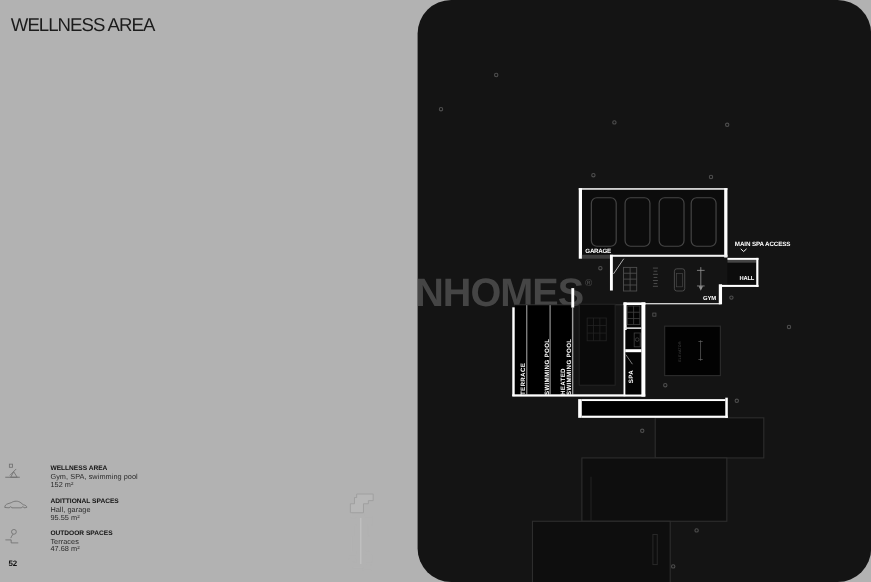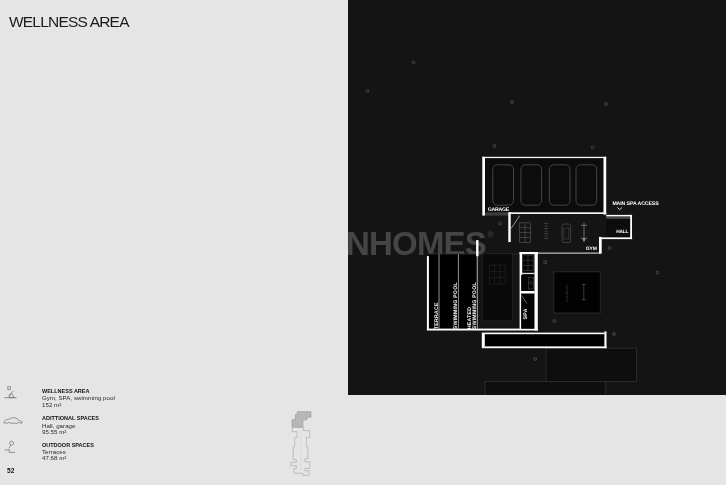--- a/index.html
+++ b/index.html
@@ -1,18 +1,18 @@
 <!DOCTYPE html>
 <html><head>
 <meta charset="utf-8">
 <style>
   html,body{margin:0;padding:0;}
   body{width:726px;height:485px;background:#fff;font-family:"Liberation Sans",sans-serif;overflow:hidden;-webkit-font-smoothing:antialiased;}
   text{font-family:"Liberation Sans",sans-serif;text-rendering:geometricPrecision;}
-  .page{position:relative;width:726px;height:485px;background:#e5e5e5;overflow:hidden;filter:grayscale(1);}
+  .page{position:relative;width:726px;height:485px;background:#eab308;overflow:hidden;filter:grayscale(1);}
   .abs{position:absolute;}
 </style>
 </head>
 <body>
 <div class="page">
 
   <div class="abs" style="left:9px;top:13px;font-size:15.5px;line-height:17px;letter-spacing:-0.8px;color:#1b1b1b;">WELLNESS AREA</div>
 
   <svg class="abs" style="left:3px;top:384px;" width="16" height="16" viewBox="0 0 16 16">
     <rect x="4.8" y="2.8" width="2.6" height="2.6" fill="none" stroke="#6f6f6f" stroke-width="0.7"></rect>
@@ -52,21 +52,21 @@
   <div class="abs" style="left:7px;top:467.2px;font-size:6.6px;line-height:7px;font-weight:bold;color:#111;">52</div>
 
   <svg class="abs" style="left:284px;top:405px;" width="36" height="78" viewBox="0 0 36 78">
 
     <path d="M13.2 6.7 L27 6.7 L27 12.2 L23 12.2 L23 14.8 L18.9 14.8 L18.9 22.3 L8 22.3 L8 14.8 L11.4 14.8 L11.4 9.6 L13.2 9.6 Z" fill="#b7b7b7" stroke="#9c9c9c" stroke-width="0.7"></path>
 
     <path d="M8.3 22.3 L8.3 26.6 L13 26.6 L13 32.6 L10.7 32.6 L10.7 41.6 L9.2 41.6 L9.2 54.6 L12.3 54.6 L12.3 57.2 L6.8 57.2 L6.8 60.8 L12.3 60.8 L12.3 63.6 L10 63.6 L10 68.2 L18.8 68.2 L18.8 70.3 L25.2 70.3 L25.2 65.8 L21 65.8 L21 63.4 L25.7 63.4 L25.7 56.8 L20.9 56.8 L20.9 53.8 L23.9 53.8 L23.9 41.4 L22.4 41.4 L22.4 32.6 L25.7 32.6 L25.7 25.6 L19.4 25.6 L19.4 22.3" fill="none" stroke="#b2b2b2" stroke-width="0.8"></path>
     <line x1="16.7" y1="26.6" x2="16.7" y2="65" stroke="#d4d4d4" stroke-width="0.5"></line>
   </svg>
 
-  <div class="abs" style="left:347.5px;top:0;width:378.5px;height:395px;background:#141414;overflow:hidden;">
+  <div class="abs" style="left:347.5px;top:0;width:378.5px;height:485px;background:#141414;overflow:hidden;border-radius:28px;">
 
     <div class="abs" style="left:-1.5px;top:226.6px;font-size:33px;line-height:33px;font-weight:bold;letter-spacing:-0.8px;color:#454545;">NHOMES</div>
 
     <div class="abs" style="left:140px;top:232.3px;font-size:8.2px;line-height:8px;font-weight:bold;color:#454545;">®</div>
 
     <svg class="abs" style="left:0;top:0;" width="378.5" height="485" viewBox="0 0 378.5 485">
       <g>
 
       <g fill="none" stroke="#4e4e4e" stroke-width="0.9">
         <circle cx="65.5" cy="62.5" r="1.4"></circle>

